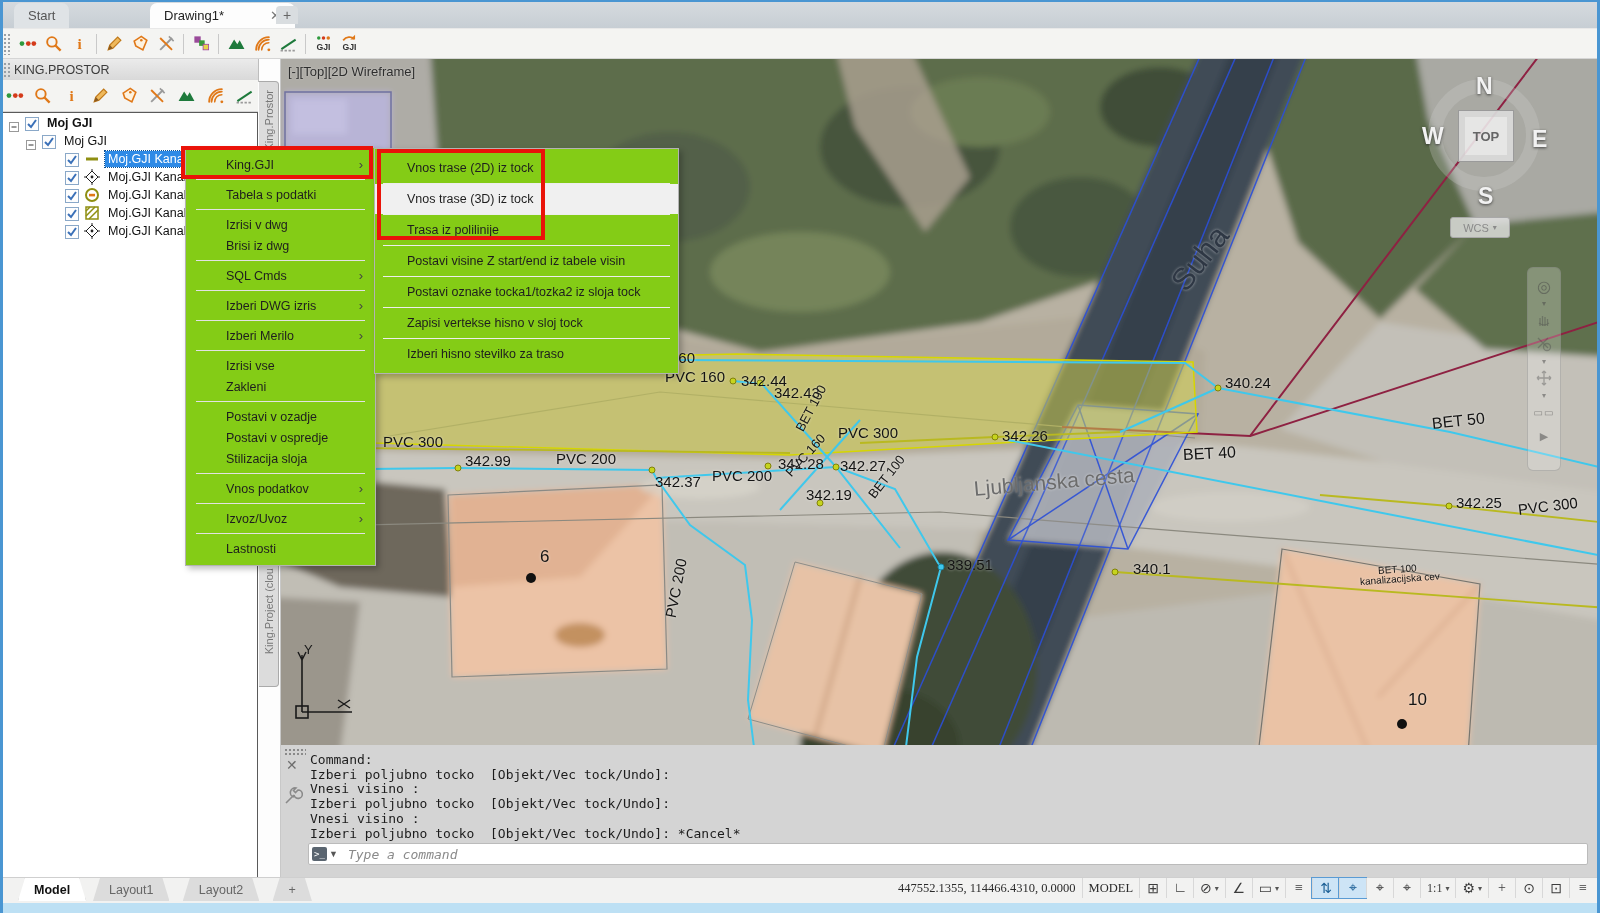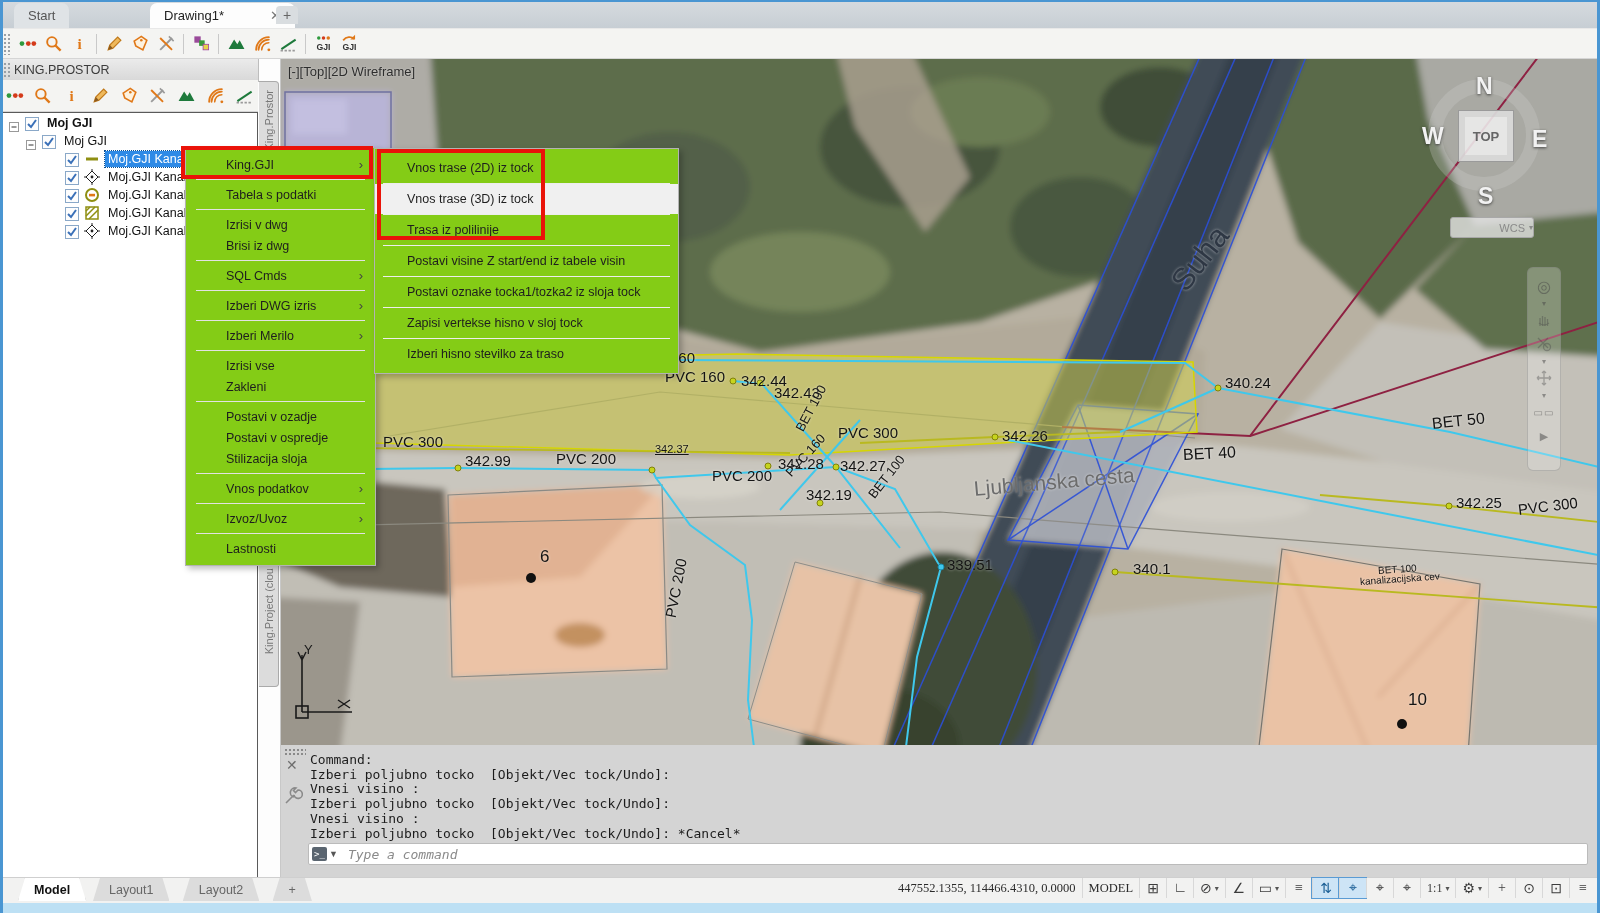--- a/index.html
+++ b/index.html
@@ -55,21 +55,21 @@
     text-shadow:0 0 3px rgba(255,255,255,.55);white-space:nowrap;transform-origin:0 50%;z-index:2;}
   #vp-label{left:8px;top:7px;font-size:13px;color:#2d2d2d;z-index:3;text-shadow:0 0 2px rgba(255,255,255,.5);}
   .compass-letter{position:absolute;z-index:3;font-size:23px;font-weight:bold;color:#f2f2f2;
     text-shadow:0 1px 3px rgba(40,40,40,.8);}
   #compass-ring{left:1148px;top:22px;width:112px;height:112px;border-radius:50%;
     border:14px solid rgba(210,210,210,.28);box-sizing:border-box;z-index:2;}
   #viewcube{left:1178px;top:53px;width:54px;height:50px;background:rgba(238,238,238,.88);
     border:1px solid #9a9a9a;z-index:3;display:flex;align-items:center;justify-content:center;
     font-size:13px;font-weight:bold;color:#666;box-shadow:inset 0 0 0 6px rgba(200,200,200,.5);}
   #wcs{left:1170px;top:160px;width:58px;height:19px;background:rgba(228,228,228,.8);border:1px solid #a8a8a8;
-    border-radius:3px;z-index:3;font-size:11px;color:#8a8a8a;display:flex;align-items:center;justify-content:flex-end;gap:4px;padding-left:24px;}
+    border-radius:3px;z-index:3;font-size:11px;color:#8a8a8a;display:flex;align-items:center;justify-content:center;gap:4px;}
   #navbar{left:1247px;top:210px;width:34px;height:204px;background:rgba(252,252,252,.25);
     border:1px solid rgba(120,120,120,.35);border-radius:6px;z-index:3;display:flex;flex-direction:column;
     align-items:center;padding-top:6px;box-sizing:border-box;color:rgba(70,70,70,.5);}
   #navbar .nv{height:24px;display:flex;align-items:center;justify-content:center;font-size:16px;}
   #navbar svg{width:18px;height:18px;opacity:.55;}
   #ucs-icon{left:10px;top:585px;z-index:3;}
 
   
   .menu{background:#84cc16;border:1px solid #b3b3b3;box-shadow:3px 3px 6px rgba(0,0,0,.25);z-index:50;}
   #ctx-menu{left:185px;top:147px;width:189px;padding:6px 0;}
@@ -484,21 +484,21 @@
   <div id="map-labels">
       <div class="map-label" style="left: 355px; top: 292px; font-size: 15px;">PVC 160</div>
       <div class="map-label" style="left: 385px; top: 311px; font-size: 15px;">PVC 160</div>
       <div class="map-label" style="left: 461px; top: 315px; font-size: 15px;">342.44</div>
       <div class="map-label" style="left: 494px; top: 327px; font-size: 15px;">342.43</div>
       <div class="map-label" style="left: 103px; top: 376px; font-size: 15px;">PVC 300</div>
       <div class="map-label" style="left: 558px; top: 367px; font-size: 15px;">PVC 300</div>
       <div class="map-label" style="left: 722px; top: 370px; font-size: 15px;">342.26</div>
       <div class="map-label" style="left: 185px; top: 395px; font-size: 15px;">342.99</div>
       <div class="map-label" style="left: 276px; top: 393px; font-size: 15px;">PVC 200</div>
-      <div class="map-label" style="left: 375px; top: 386px; font-size: 11px; text-decoration: underline;">342.37</div>
+      <div class="map-label" style="left: 375px; top: 416px; font-size: 15px;">342.37</div>
       <div class="map-label" style="left: 498px; top: 398px; font-size: 15px;">342.28</div>
       <div class="map-label" style="left: 560px; top: 400px; font-size: 15px;">342.27</div>
       <div class="map-label" style="left: 432px; top: 410px; font-size: 15px;">PVC 200</div>
       <div class="map-label" style="left: 526px; top: 429px; font-size: 15px;">342.19</div>
       <div class="map-label" style="left: 519px; top: 366px; font-size: 13px; transform: rotate(-62deg);">BET 100</div>
       <div class="map-label" style="left: 508px; top: 410px; font-size: 13px; transform: rotate(-48deg);">PVC 160</div>
       <div class="map-label" style="left: 591px; top: 432px; font-size: 13px; transform: rotate(-52deg);">BET 100</div>
       <div class="map-label" style="left: 945px; top: 317px; font-size: 15px;">340.24</div>
       <div class="map-label" style="left: 1152px; top: 358px; font-size: 16px; transform: rotate(-6deg);">BET 50</div>
       <div class="map-label" style="left: 903px; top: 389px; font-size: 16px; transform: rotate(-3deg);">BET 40</div>

